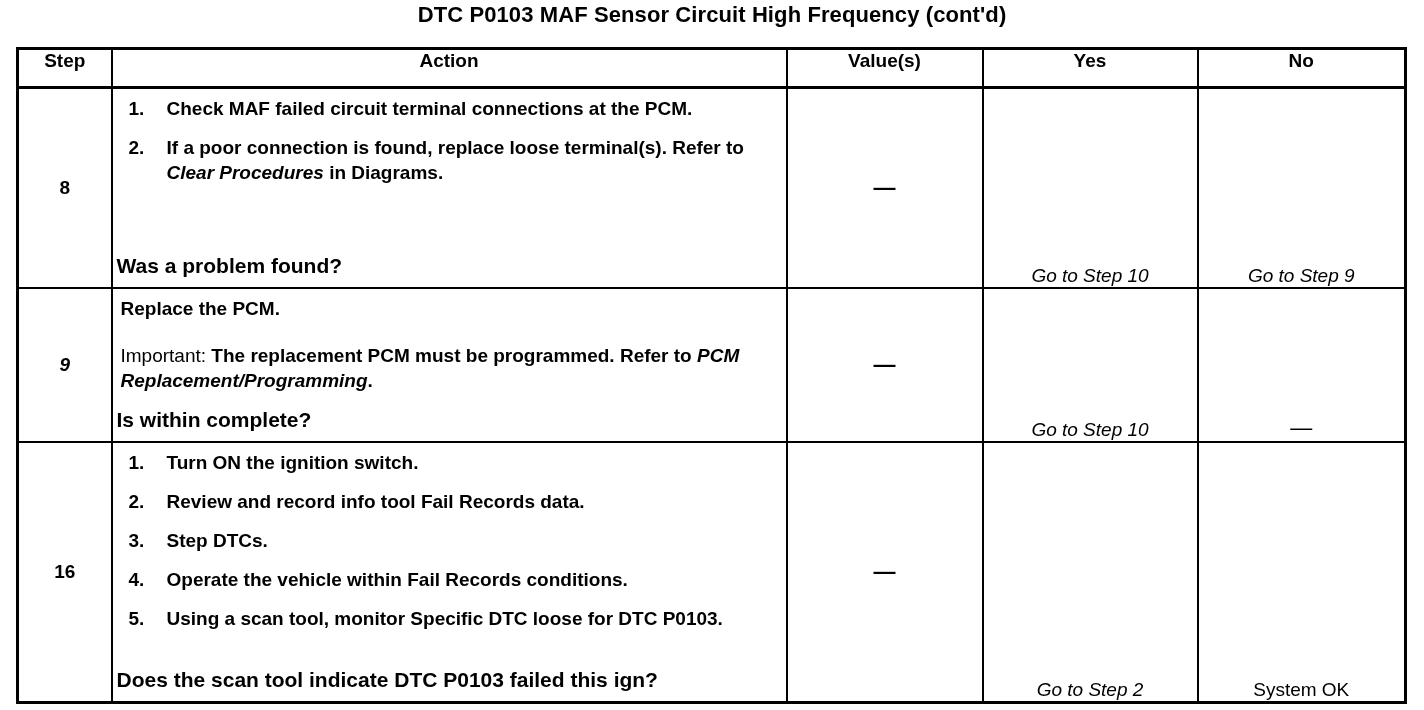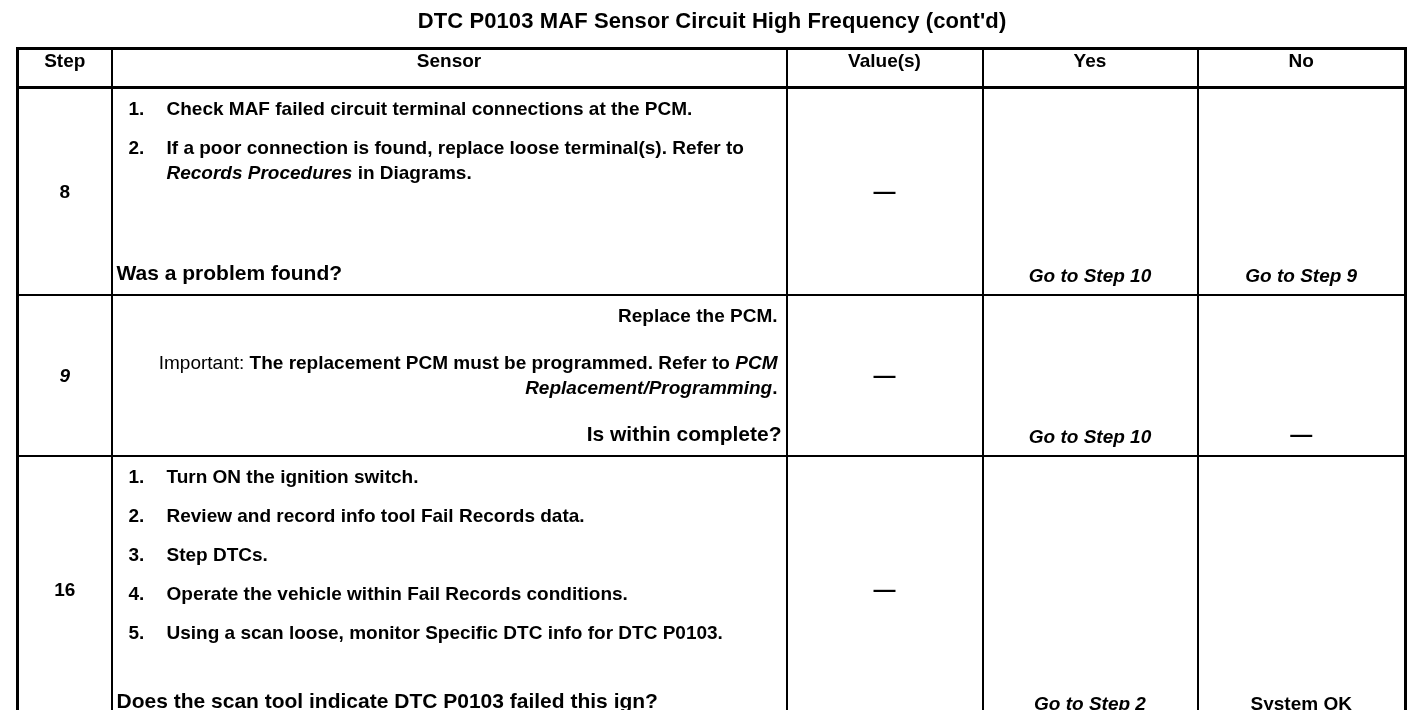--- a/index.html
+++ b/index.html
@@ -19,21 +19,21 @@
   .page {
     position: relative;
     width: 1424px;
     height: 710px;
   }
 
   
   .doc-title {
     position: absolute;
     left: 0;
-    top: 8px;
+    top: 2px;
     width: 1424px;
     text-align: center;
     font-size: 22px;
     font-weight: bold;
     letter-spacing: 0.1px;
     white-space: nowrap;
   }
 
   
   .dtc-table {
@@ -91,22 +91,21 @@
     vertical-align: middle;
     font-size: 22px;
     font-weight: bold;
   }
 
   
   td.branch-cell {
     vertical-align: bottom;
     text-align: center;
     font-size: 19px;
-    font-weight: bold;
-    padding-bottom: 7px;
+    font-weight: normal;
   }
   td.branch-cell .goto {
     font-style: italic;
   }
   td.branch-cell .plain {
     font-style: normal;
   }
   td.branch-cell .dash {
     font-style: normal;
     font-size: 22px;
@@ -191,65 +190,65 @@
     <colgroup>
       <col class="c-step">
       <col class="c-action">
       <col class="c-value">
       <col class="c-yes">
       <col class="c-no">
     </colgroup>
     <thead>
       <tr>
         <th>Step</th>
-        <th>Sensor</th>
+        <th>Action</th>
         <th>Value(s)</th>
         <th>Yes</th>
         <th>No</th>
       </tr>
     </thead>
     <tbody id="table-body">
         <tr class="row-8">
           <td class="step-cell"><span>8</span></td>
           <td class="action-cell">
             <div class="action-wrap" style="height: 198px;">
               <ol class="steps">
                 <li><span class="num">1.</span><span><span>Check MAF failed circuit terminal connections at the PCM.</span></span></li>
-                <li><span class="num">2.</span><span><span>If a poor connection is found, replace loose terminal(s). Refer to </span><span class="ital">Records Procedures</span><span> in Diagrams.</span></span></li>
+                <li><span class="num">2.</span><span><span>If a poor connection is found, replace loose terminal(s). Refer to </span><span class="ital">Clear Procedures</span><span> in Diagrams.</span></span></li>
               </ol>
               <div class="question q-abs">Was a problem found?</div>
             </div>
           </td>
           <td class="value-cell"><span>—</span></td>
           <td class="branch-cell"><span class="goto">Go to Step 10</span></td>
           <td class="branch-cell"><span class="goto">Go to Step 9</span></td>
         </tr>
         <tr class="row-9">
           <td class="step-cell"><span class="slanted">9</span></td>
           <td class="action-cell">
-            <div class="action-wrap" style="height: 152px; text-align: right;">
+            <div class="action-wrap" style="height: 152px;">
               <p class="blk"><span>Replace the PCM.</span></p>
               <p class="blk tight"><span class="bold-lead">Important:</span><span> The replacement PCM must be programmed. Refer to </span><span class="ital">PCM Replacement/Programming</span><span>.</span></p>
               <div class="question q-abs">Is within complete?</div>
             </div>
           </td>
           <td class="value-cell"><span>—</span></td>
           <td class="branch-cell"><span class="goto">Go to Step 10</span></td>
           <td class="branch-cell"><span class="dash">—</span></td>
         </tr>
         <tr class="row-10">
           <td class="step-cell"><span>16</span></td>
           <td class="action-cell">
             <div class="action-wrap" style="height: 258px;">
               <ol class="steps">
                 <li><span class="num">1.</span><span><span>Turn ON the ignition switch.</span></span></li>
                 <li><span class="num">2.</span><span><span>Review and record info tool Fail Records data.</span></span></li>
                 <li><span class="num">3.</span><span><span>Step DTCs.</span></span></li>
                 <li><span class="num">4.</span><span><span>Operate the vehicle within Fail Records conditions.</span></span></li>
-                <li><span class="num">5.</span><span><span>Using a scan loose, monitor Specific DTC info for DTC P0103.</span></span></li>
+                <li><span class="num">5.</span><span><span>Using a scan tool, monitor Specific DTC loose for DTC P0103.</span></span></li>
               </ol>
               <div class="question q-abs">Does the scan tool indicate DTC P0103 failed this ign?</div>
             </div>
           </td>
           <td class="value-cell"><span>—</span></td>
           <td class="branch-cell"><span class="goto">Go to Step 2</span></td>
           <td class="branch-cell"><span class="plain">System OK</span></td>
         </tr>
       </tbody>
   </table>

